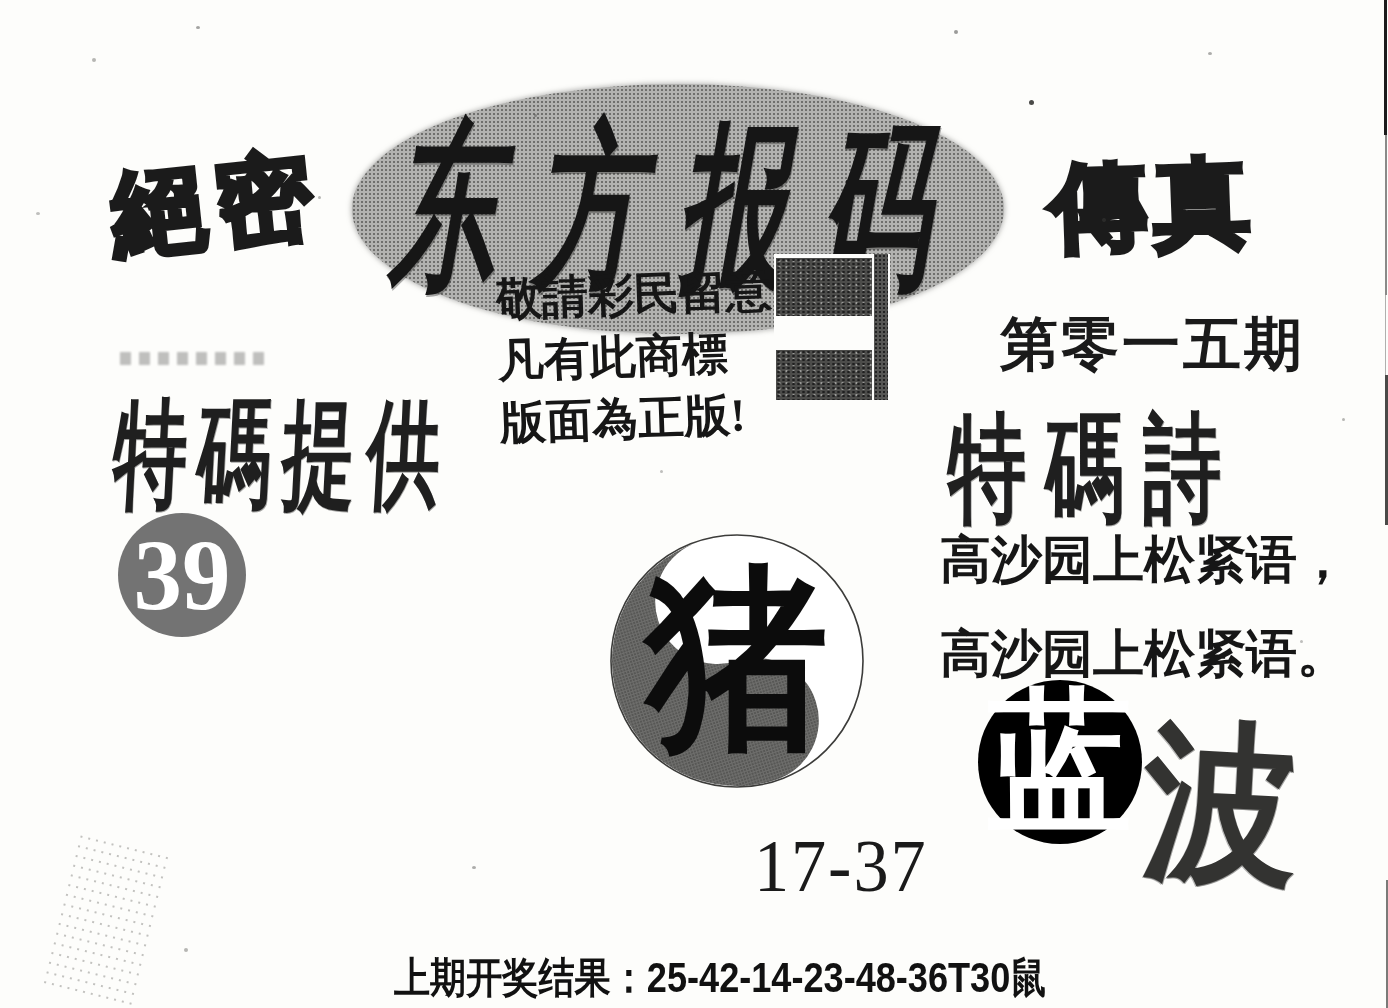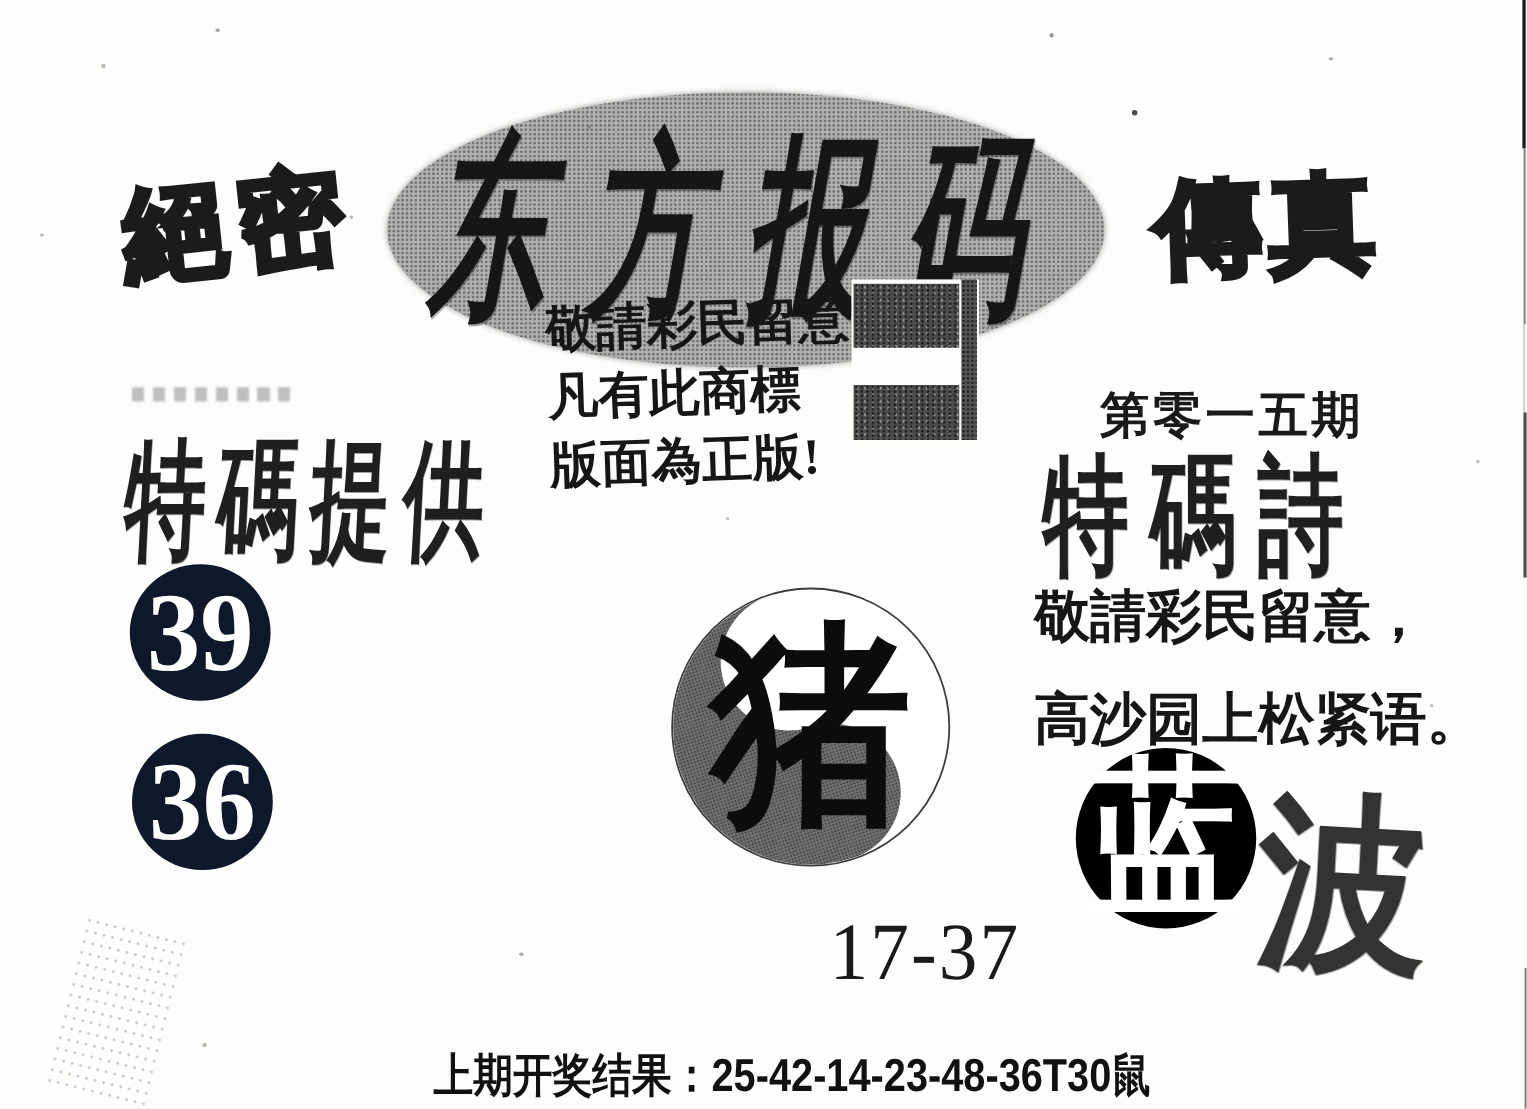--- a/index.html
+++ b/index.html
@@ -49,22 +49,22 @@
   }
   .tm-bar.top{top:4px;height:58px;}
   .tm-bar.bottom{top:96px;height:50px;}
   .tm-strip{
     position:absolute;right:2px;top:0;width:14px;height:146px;
     background-color:#565654;
     background-image:radial-gradient(circle,#222 1px,rgba(0,0,0,0) 1.3px);
     background-size:4px 4px;
   }
   .issue{
-    position:absolute;left:1000px;top:306px;font-size:45px;font-weight:700;
-    letter-spacing:3px;white-space:nowrap;margin-top:42px;
+    position:absolute;left:1000px;top:306px;font-size:58px;font-weight:700;
+    letter-spacing:3px;white-space:nowrap;
   }
   
   .smudge{
     position:absolute;left:120px;top:352px;width:150px;height:13px;
     background:repeating-linear-gradient(90deg,#8d8d8b 0 11px,rgba(0,0,0,0) 11px 19px);
     filter:blur(1px);opacity:.55;
   }
   .section-title{
     position:absolute;font-weight:900;white-space:nowrap;color:#1f1f1f;
     text-shadow:1px 1px 0 rgba(30,30,30,.4);
@@ -72,21 +72,21 @@
   .title-provide{
     left:118px;top:376px;font-size:118px;letter-spacing:18px;
     transform:skewX(-3deg) scaleX(.62);transform-origin:left top;
   }
   .title-poem{
     left:948px;top:390px;font-size:118px;letter-spacing:30px;
     transform:scaleX(.66);transform-origin:left top;
   }
   .ball{
     position:absolute;width:128px;height:124px;border-radius:50%;
-    background:#0f172a;color:#fff;
+    background:#737373;color:#fff;
     display:flex;align-items:center;justify-content:center;
     font-size:102px;font-weight:600;overflow:visible;
   }
   .ball span{transform:scaleX(.95);}
   .ball-39{left:118px;top:513px;}
   .ball-20{left:352px;top:513px;}
   .ball-36{left:120px;top:667px;}
   .ball-07{left:352px;top:667px;}
   
   .emblem{position:absolute;left:608px;top:532px;width:258px;height:258px;}
@@ -160,23 +160,20 @@
   </div>
 
   <div class="issue">第零一五期</div>
 
   <div class="smudge"></div>
 
   <div class="section-title title-provide">特碼提供</div>
 
   <div class="ball ball-39">
     <span>39</span>
-  </div>
-  <div class="ball ball-36">
-    <span>36</span>
   </div>
 
   <div class="emblem">
     <svg width="258" height="258" viewBox="0 0 258 258">
       <defs>
         <pattern id="speckfill" width="3" height="3" patternUnits="userSpaceOnUse">
           <rect width="3" height="3" fill="#6e6e6c"></rect>
           <circle cx="1" cy="1" r="0.75" fill="#343432"></circle>
         </pattern>
       </defs>
@@ -187,21 +184,21 @@
                  A62.5 62.5 0 0 0 129 129
                  A62.5 62.5 0 0 1 129 4 Z" fill="url(#speckfill)"></path>
       </g>
     </svg>
     <div class="zodiac-char">猪</div>
   </div>
 
   <div class="range">17-37</div>
 
   <div class="section-title title-poem">特碼詩</div>
-  <div class="poem-line poem-1">敬請彩民留意，</div>
+  <div class="poem-line poem-1">高沙园上松紧语，</div>
   <div class="poem-line poem-2">高沙园上松紧语。</div>
 
   <div class="blue-circle">
     <span>蓝</span>
   </div>
   <div class="wave-char">波</div>
 
   <div class="footer-result">上期开奖结果：25-42-14-23-48-36T30鼠</div>
 
   <div class="edge-line" style="left:1384px;top:0;width:3px;height:135px;"></div>

